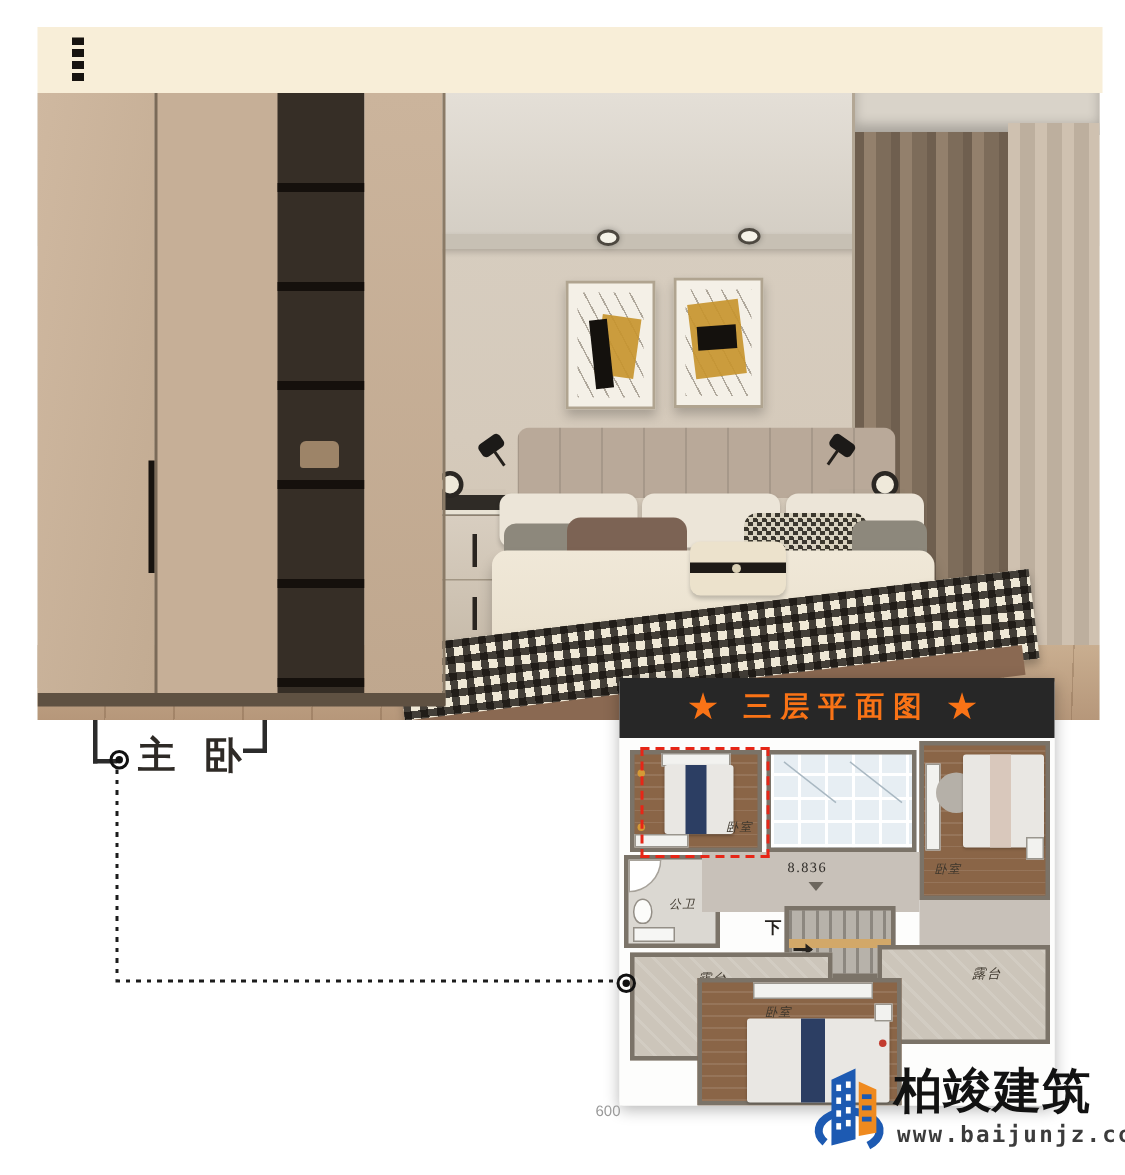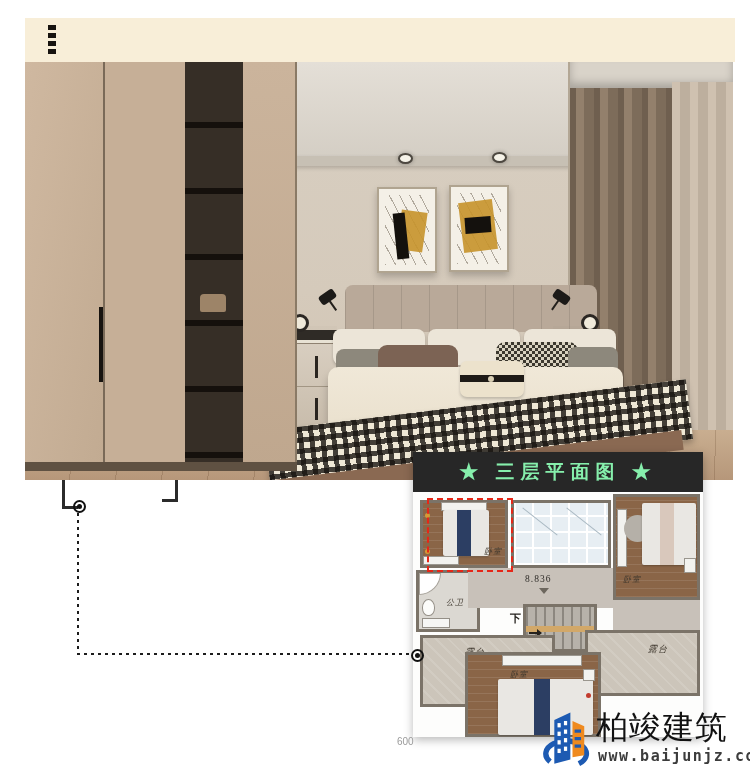--- a/index.html
+++ b/index.html
@@ -101,21 +101,21 @@
     letter-spacing:6px;color:#2e2a26;}
   .dot-v{position:absolute;left:77px;top:513px;width:2px;height:140px;
     background:repeating-linear-gradient(180deg,#1c1c1c 0 3px,transparent 3px 7px);}
   .dot-h{position:absolute;left:77px;top:653px;width:334px;height:2px;
     background:repeating-linear-gradient(90deg,#1c1c1c 0 3px,transparent 3px 7px);z-index:31;}
 
   
   .plan-card{position:absolute;left:413px;top:452px;width:290px;height:285px;background:#fff;
     border-radius:3px;box-shadow:0 3px 10px rgba(0,0,0,.28);z-index:20;}
   .plan-title{position:absolute;left:0;top:0;width:100%;height:40px;background:#272727;
-    color:#86efac;font-size:19px;letter-spacing:6px;text-align:center;line-height:40px;font-weight:600;}
+    color:#f97316;font-size:19px;letter-spacing:6px;text-align:center;line-height:40px;font-weight:600;}
   .plan-body{position:absolute;left:0;top:40px;width:290px;height:245px;background:#fdfdfc;overflow:hidden;}
   .room{position:absolute;border:3px solid #7b7368;box-sizing:border-box;font-style:italic;}
   .wood{background-color:#8a6547;
     background-image:repeating-linear-gradient(0deg,rgba(255,255,255,.10) 0 1px,transparent 1px 8px);}
   .tile{background:#dbd8d2;}
   .terr{background-color:#ccc5ba;
     background-image:repeating-linear-gradient(45deg,rgba(255,255,255,.12) 0 2px,transparent 2px 9px);}
   .hall{position:absolute;background:#c8c1b9;}
   .plan-lbl{position:absolute;font-size:8px;color:#3d362c;letter-spacing:1px;}
   .p-bed{position:absolute;background:#e9e7e3;border-radius:2px;box-shadow:0 1px 2px rgba(0,0,0,.25);}
@@ -138,21 +138,21 @@
   .down-lbl{position:absolute;left:97px;top:119px;font-size:11px;color:#24211d;font-weight:600;z-index:4;}
   .down-arrow{position:absolute;left:116px;top:140px;width:12px;height:2px;background:#24211d;}
   .down-arrow::after{content:"";position:absolute;right:-1px;top:-3px;border-left:5px solid #24211d;
     border-top:4px solid transparent;border-bottom:4px solid transparent;}
   .gold-dot{position:absolute;width:5px;height:5px;border-radius:50%;background:#d49a36;}
   .round-rug{position:absolute;border-radius:50%;background:#b5b0a8;}
   .partial-dim{position:absolute;left:397px;top:736px;font-size:10px;color:#9a9a9a;z-index:35;}
 
   
   .logo{position:absolute;left:538px;top:706px;width:205px;height:70px;z-index:40;}
-  .logo-name{position:absolute;left:58px;top:0px;font-size:32px;font-weight:400;color:#121212;
+  .logo-name{position:absolute;left:58px;top:0px;font-size:32px;font-weight:700;color:#121212;
     letter-spacing:1px;font-family:"DejaVu Sans",sans-serif;}
   .logo-url{position:absolute;left:60px;top:41px;font-size:15px;font-weight:700;color:#3c3c3c;
     letter-spacing:1.5px;font-family:"DejaVu Sans Mono",monospace;}
 </style>
 </head>
 <body>
 
 <div class="page">
 
   <div class="header">
@@ -227,20 +227,21 @@
     <div class="w-shelf"></div>
     <div class="w-item"></div>
     <div class="w-door wd3"></div>
     <div class="w-handle"></div>
     <div class="w-base"></div>
   </div>
 
   <div class="bracket-l"></div>
   <div class="bracket-r"></div>
   <div class="bullseye" style="left:73px;top:500px;"></div>
+  <div class="room-label">主 卧</div>
   <div class="dot-v"></div>
   <div class="dot-h"></div>
   <div class="bullseye" style="left:411px;top:649px;z-index:32;"></div>
 
   <div class="plan-card">
     <div class="plan-title">★ 三层平面图 ★</div>
     <div class="plan-body">
 
       <div class="room wood" style="left:7px;top:8px;width:88px;height:68px;">
         <div class="p-strip" style="left:18px;top:-1px;width:46px;height:9px;"></div>

